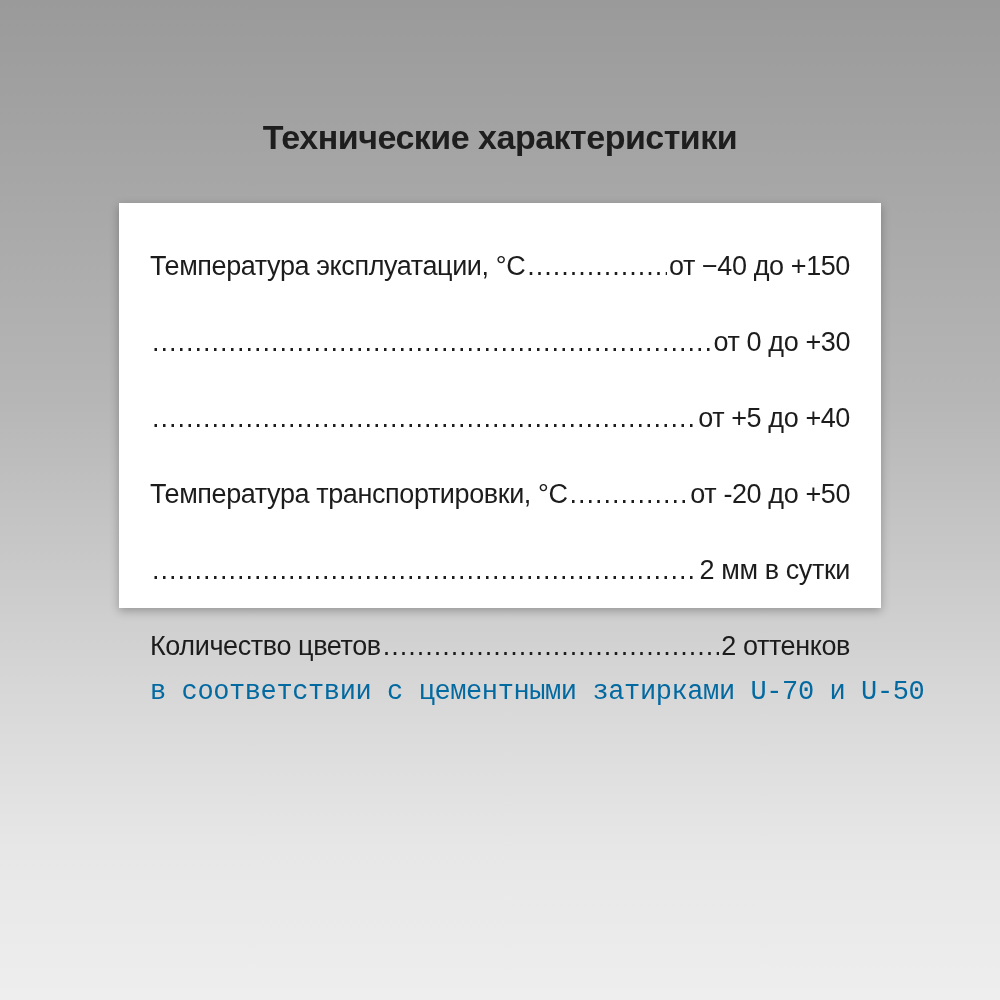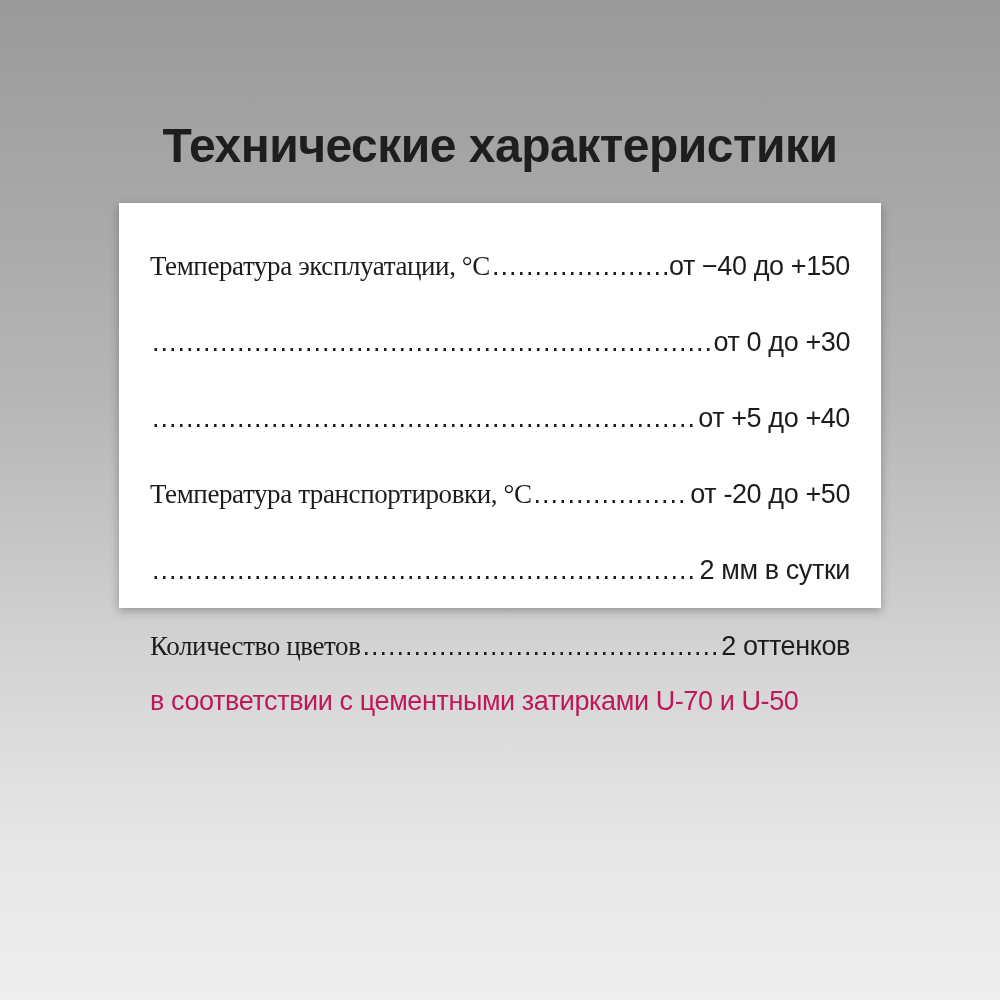--- a/index.html
+++ b/index.html
@@ -21,21 +21,21 @@
       #e7e7e7 85%,
       #eeeeee 100%);
   }
 
   .page-title {
     position: absolute;
     top: 118px;
     left: 0;
     width: 1000px;
     text-align: center;
-    font-size: 48px;
+    font-size: 34px;
     font-weight: 700;
     letter-spacing: -0.5px;
     color: #1e1e1e;
   }
 
   .spec-card {
     position: absolute;
     left: 119px;
     top: 203px;
     width: 762px;
@@ -51,40 +51,41 @@
     font-size: 27px;
     line-height: 27px;
     letter-spacing: -0.4px;
     color: #1c1c1c;
     margin-bottom: 29px;
     white-space: nowrap;
   }
 
   .spec-row.last { margin-bottom: 0; }
 
-  .spec-label { flex: 0 0 auto; font-family: Liberation Serif, serif; }
+  .spec-label { flex: 0 0 auto; }
 
   .dot-leader {
     flex: 1 1 auto;
     overflow: hidden;
     white-space: nowrap;
     margin: 0 2px;
     letter-spacing: 1px;
     color: #1c1c1c;
   }
 
   .spec-value { flex: 0 0 auto; margin-top: 20px; }
 
   .spec-note {
-    margin-top: 28px;
+    margin-top: 19px;
     font-size: 27px;
     line-height: 27px;
     letter-spacing: -0.4px;
-    color: #be185d;
+    color: #0369a1;
     white-space: nowrap;
+    font-family: Liberation Mono, monospace;
   }
 </style>
 </head>
 <body>
 
 <h1 class="page-title">Технические характеристики</h1>
 
 <div class="spec-card">
 
   <div class="spec-row">

